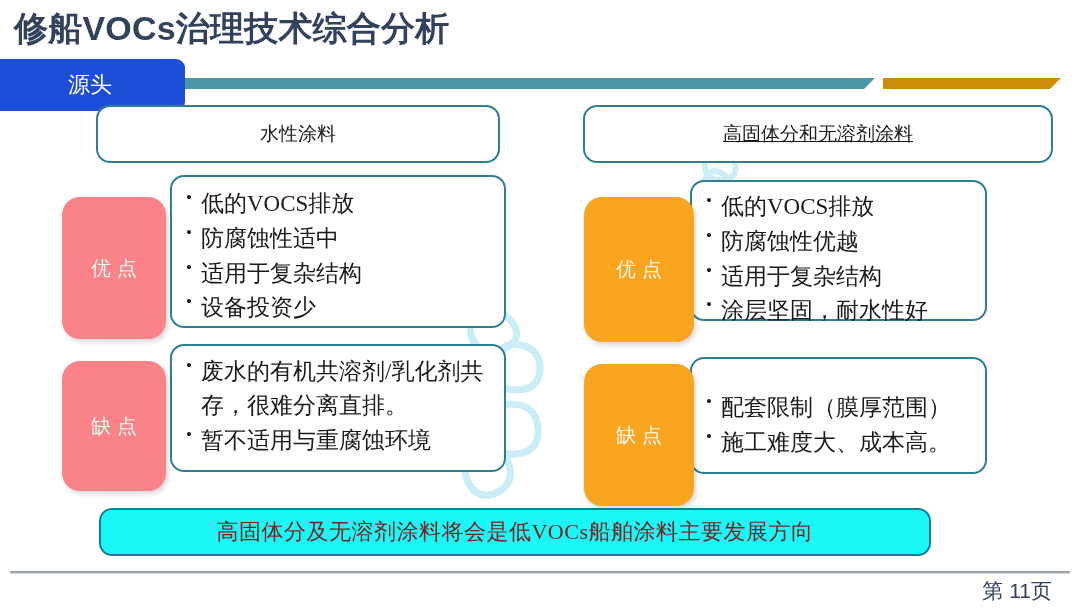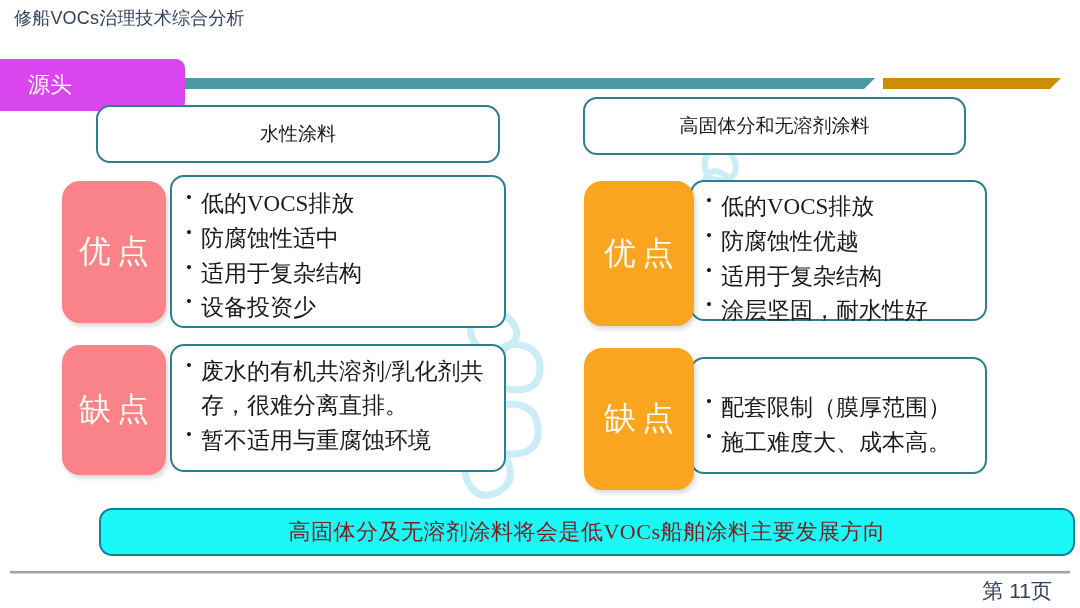--- a/index.html
+++ b/index.html
@@ -20,42 +20,42 @@
     background: #ffffff;
     overflow: hidden;
   }
 
   
   .slide-title {
     position: absolute;
     left: 14px;
     top: 6px;
     font-family: "Liberation Sans", sans-serif;
-    font-size: 18px;
-    font-weight: normal;
+    font-size: 34px;
+    font-weight: bold;
     color: #33425c;
     letter-spacing: 0.2px;
     white-space: nowrap;
   }
 
   
   .tab-chip {
     position: absolute;
     left: 0px;
     top: 59px;
     width: 185px;
     height: 52px;
-    background: #d946ef;
+    background: #1d4ed8;
     border-radius: 0 9px 9px 0;
     color: #ffffff;
     font-size: 22px;
     font-family: "Liberation Sans", sans-serif;
     display: flex;
     align-items: center;
-    padding-left: 28px;
+    padding-left: 68px;
   }
 
   .bar-teal {
     position: absolute;
     left: 185px;
     top: 78px;
     width: 690px;
     height: 11px;
     background: #4a97a5;
     clip-path: polygon(0 0, 100% 0, calc(100% - 11px) 100%, 0 100%);
@@ -78,21 +78,21 @@
     border-radius: 14px;
     background: #ffffff;
     display: flex;
     align-items: center;
     justify-content: center;
     font-family: "Liberation Sans", sans-serif;
     font-size: 19px;
     color: #1a1a1a;
   }
   .col-header-left  { left: 96px;  top: 105px; width: 404px; height: 58px; }
-  .col-header-right { left: 583px; top: 97px; width: 383px; height: 58px; }
+  .col-header-right { left: 583px; top: 105px; width: 470px; height: 58px; text-decoration: underline; }
 
   
   .panel {
     position: absolute;
     border: 2px solid #2e7f90;
     border-radius: 14px;
     background: #ffffff;
   }
   .panel-l1 { left: 170px; top: 175px; width: 336px; height: 153px; }
   .panel-l2 { left: 170px; top: 344px; width: 336px; height: 128px; }
@@ -124,40 +124,41 @@
   .panel-l2 .bullets { padding-top: 9px; }
 
   
   .label-chip {
     position: absolute;
     border-radius: 18px;
     display: flex;
     align-items: center;
     justify-content: center;
     font-family: "Liberation Serif", serif;
-    font-size: 32px;
+    font-size: 20px;
     color: #fff9f2;
     letter-spacing: 6px;
     text-indent: 6px;
     box-shadow: 2px 3px 5px rgba(0,0,0,0.16);
+    margin-top: 16px;
   }
   .chip-pink   { background: #f98389; }
   .chip-orange { background: #f9a520; }
 
   .chip-l1 { left: 62px;  top: 181px; width: 104px; height: 142px; }
   .chip-l2 { left: 62px;  top: 345px; width: 104px; height: 130px; }
   .chip-r1 { left: 584px; top: 181px; width: 110px; height: 145px; }
   .chip-r2 { left: 584px; top: 348px; width: 110px; height: 142px; }
 
   
   .conclusion {
     position: absolute;
     left: 99px;
     top: 508px;
-    width: 976px;
+    width: 832px;
     height: 48px;
     background: #1af7f7;
     border: 2px solid #127f9a;
     border-radius: 13px;
     display: flex;
     align-items: center;
     justify-content: center;
     font-family: "Liberation Serif", serif;
     font-size: 22px;
     color: #7a1f1f;

